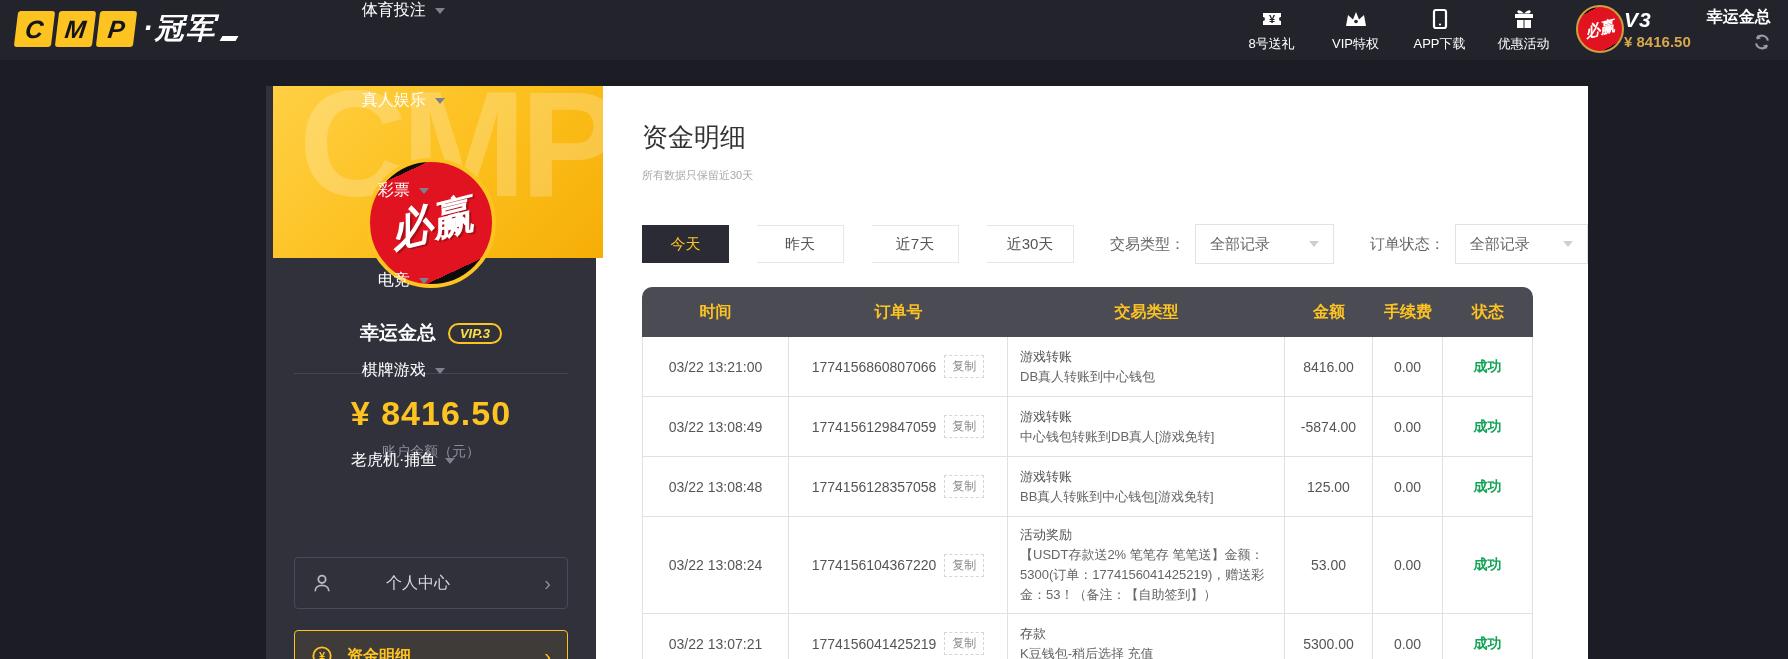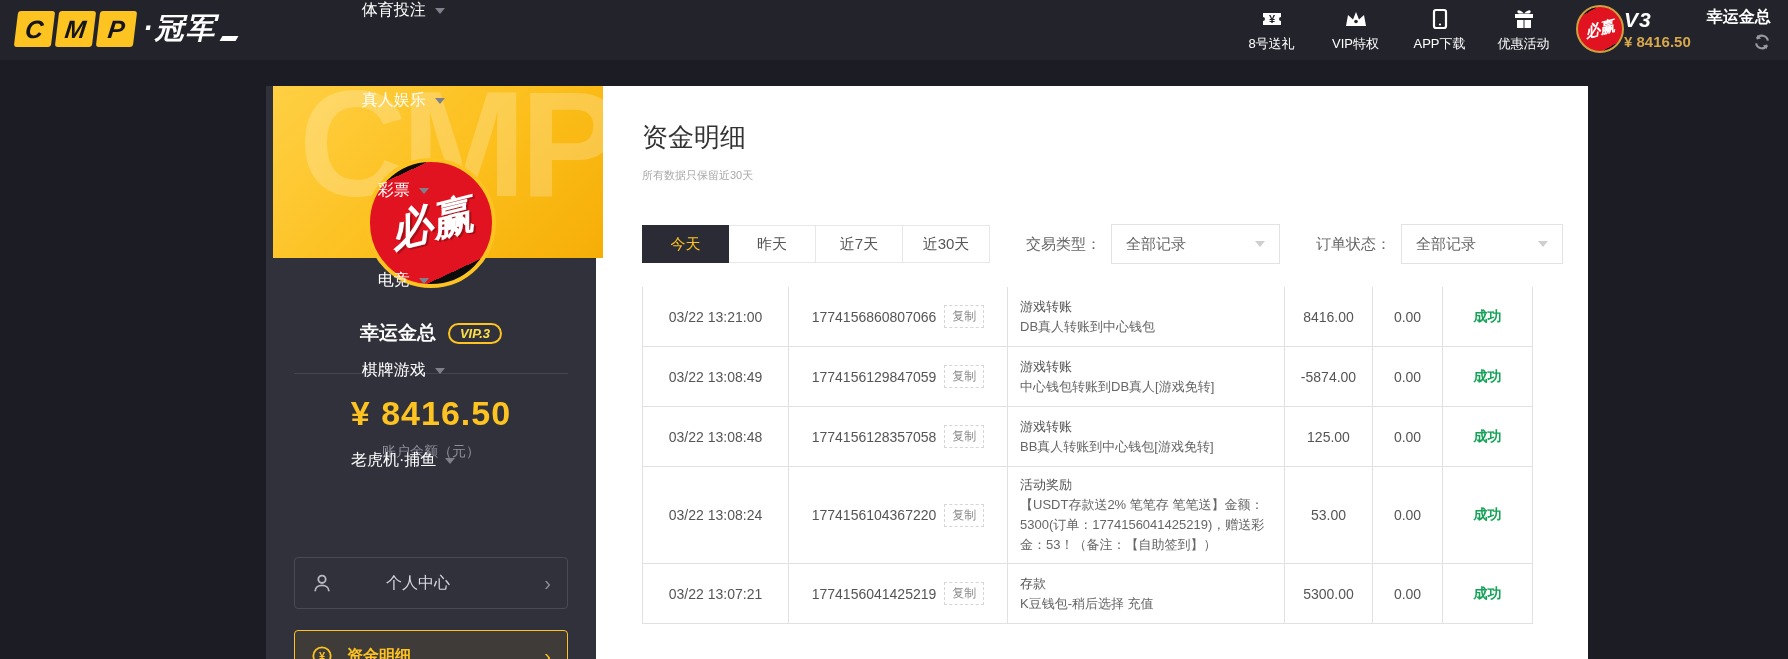--- a/index.html
+++ b/index.html
@@ -69,21 +69,21 @@
   .chev-right { font-size:20px; line-height:1; }
   .plain .chev-right { color:#8e8e9a; }
   .active .chev-right { color:#fdc321; }
 
   
   .main { position:absolute; left:596px; top:86px; width:992px; height:573px; background:#ffffff; }
   .page-title { position:absolute; left:46px; top:34px; color:#333; font-size:26px; font-weight:500; }
   .page-subtitle { position:absolute; left:46px; top:82px; color:#a8a8a8; font-size:11px; }
 
   .filter-row { position:absolute; left:46px; top:138px; width:946px; height:40px; display:flex; align-items:center; }
-  .date-tabs { display:flex; height:38px; }
+  .date-tabs { display:flex; height:38px;gap:28px; }
   .date-tab { width:87px; height:38px; display:flex; align-items:center; justify-content:center;
     background:#fff; border:1px solid #e7e7e7; border-left:none; color:#555; font-size:15px; cursor:pointer; }
   .date-tab:first-child { border-left:1px solid #e7e7e7; }
   .date-tab.active { background:#2b2b35; border-color:#2b2b35; color:#fdc321; }
   .filter-label { color:#666; font-size:15px; margin-left:36px; white-space:nowrap; }
   .select-box { position:relative; width:169px; height:40px; border:1px solid #e2e2e2; background:#fff;
     margin-left:10px; display:flex; align-items:center; padding:0 14px; cursor:pointer; }
   .select-box.narrow { width:162px; }
   .select-value { color:#666; font-size:15px; flex:1; }
   .select-caret { width:0; height:0; border-left:5px solid transparent; border-right:5px solid transparent; border-top:6px solid #cfcfcf; }
@@ -252,20 +252,28 @@
       <span class="select-caret"></span>
     </div>
     <span class="filter-label">订单状态：</span>
     <div class="select-box narrow">
       <span class="select-value">全部记录</span>
       <span class="select-caret"></span>
     </div>
   </div>
 
   <div class="table">
+    <div class="t-head">
+      <div class="c-time">时间</div>
+      <div class="c-order">订单号</div>
+      <div class="c-type">交易类型</div>
+      <div class="c-amount">金额</div>
+      <div class="c-fee">手续费</div>
+      <div class="c-status">状态</div>
+    </div>
     <div id="t-body">
   <div class="t-row">
     <div class="c-time">03/22 13:21:00</div>
     <div class="c-order">
       <span>1774156860807066</span>
       <span class="copy-chip">复制</span>
     </div>
     <div class="c-type cell-type">
       <span class="type-main">游戏转账</span>
       <span class="type-desc">DB真人转账到中心钱包</span>

